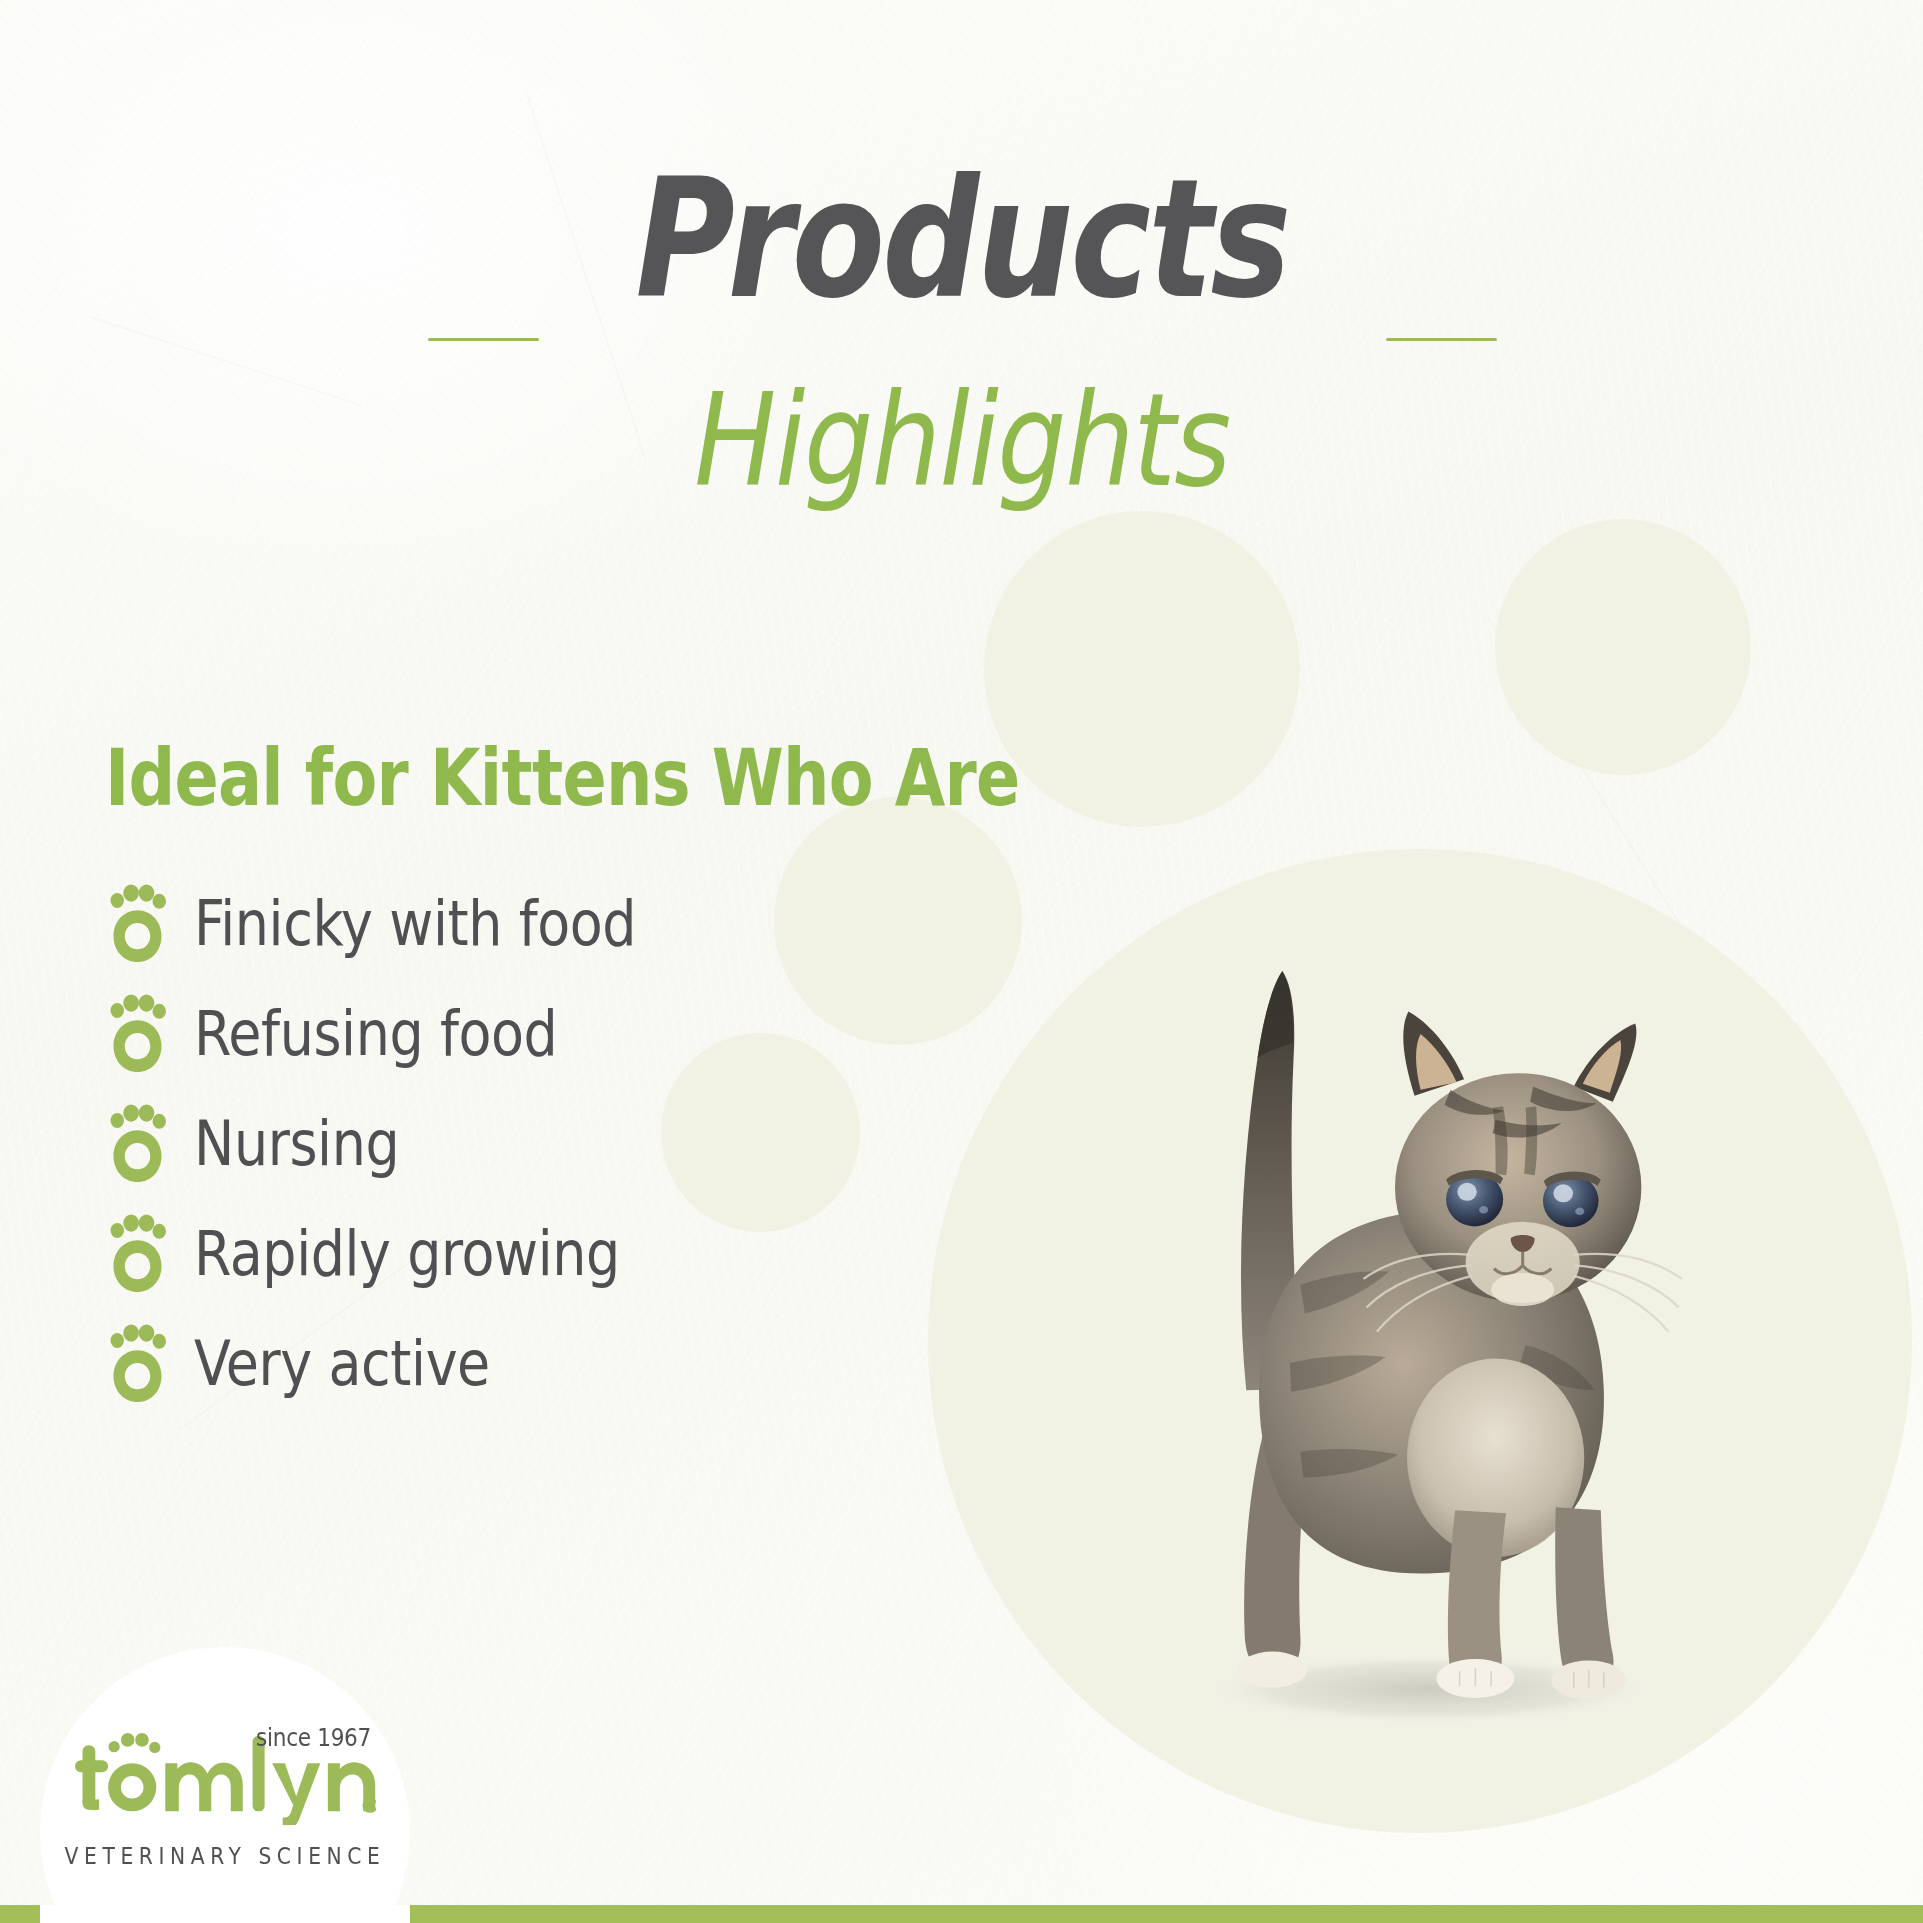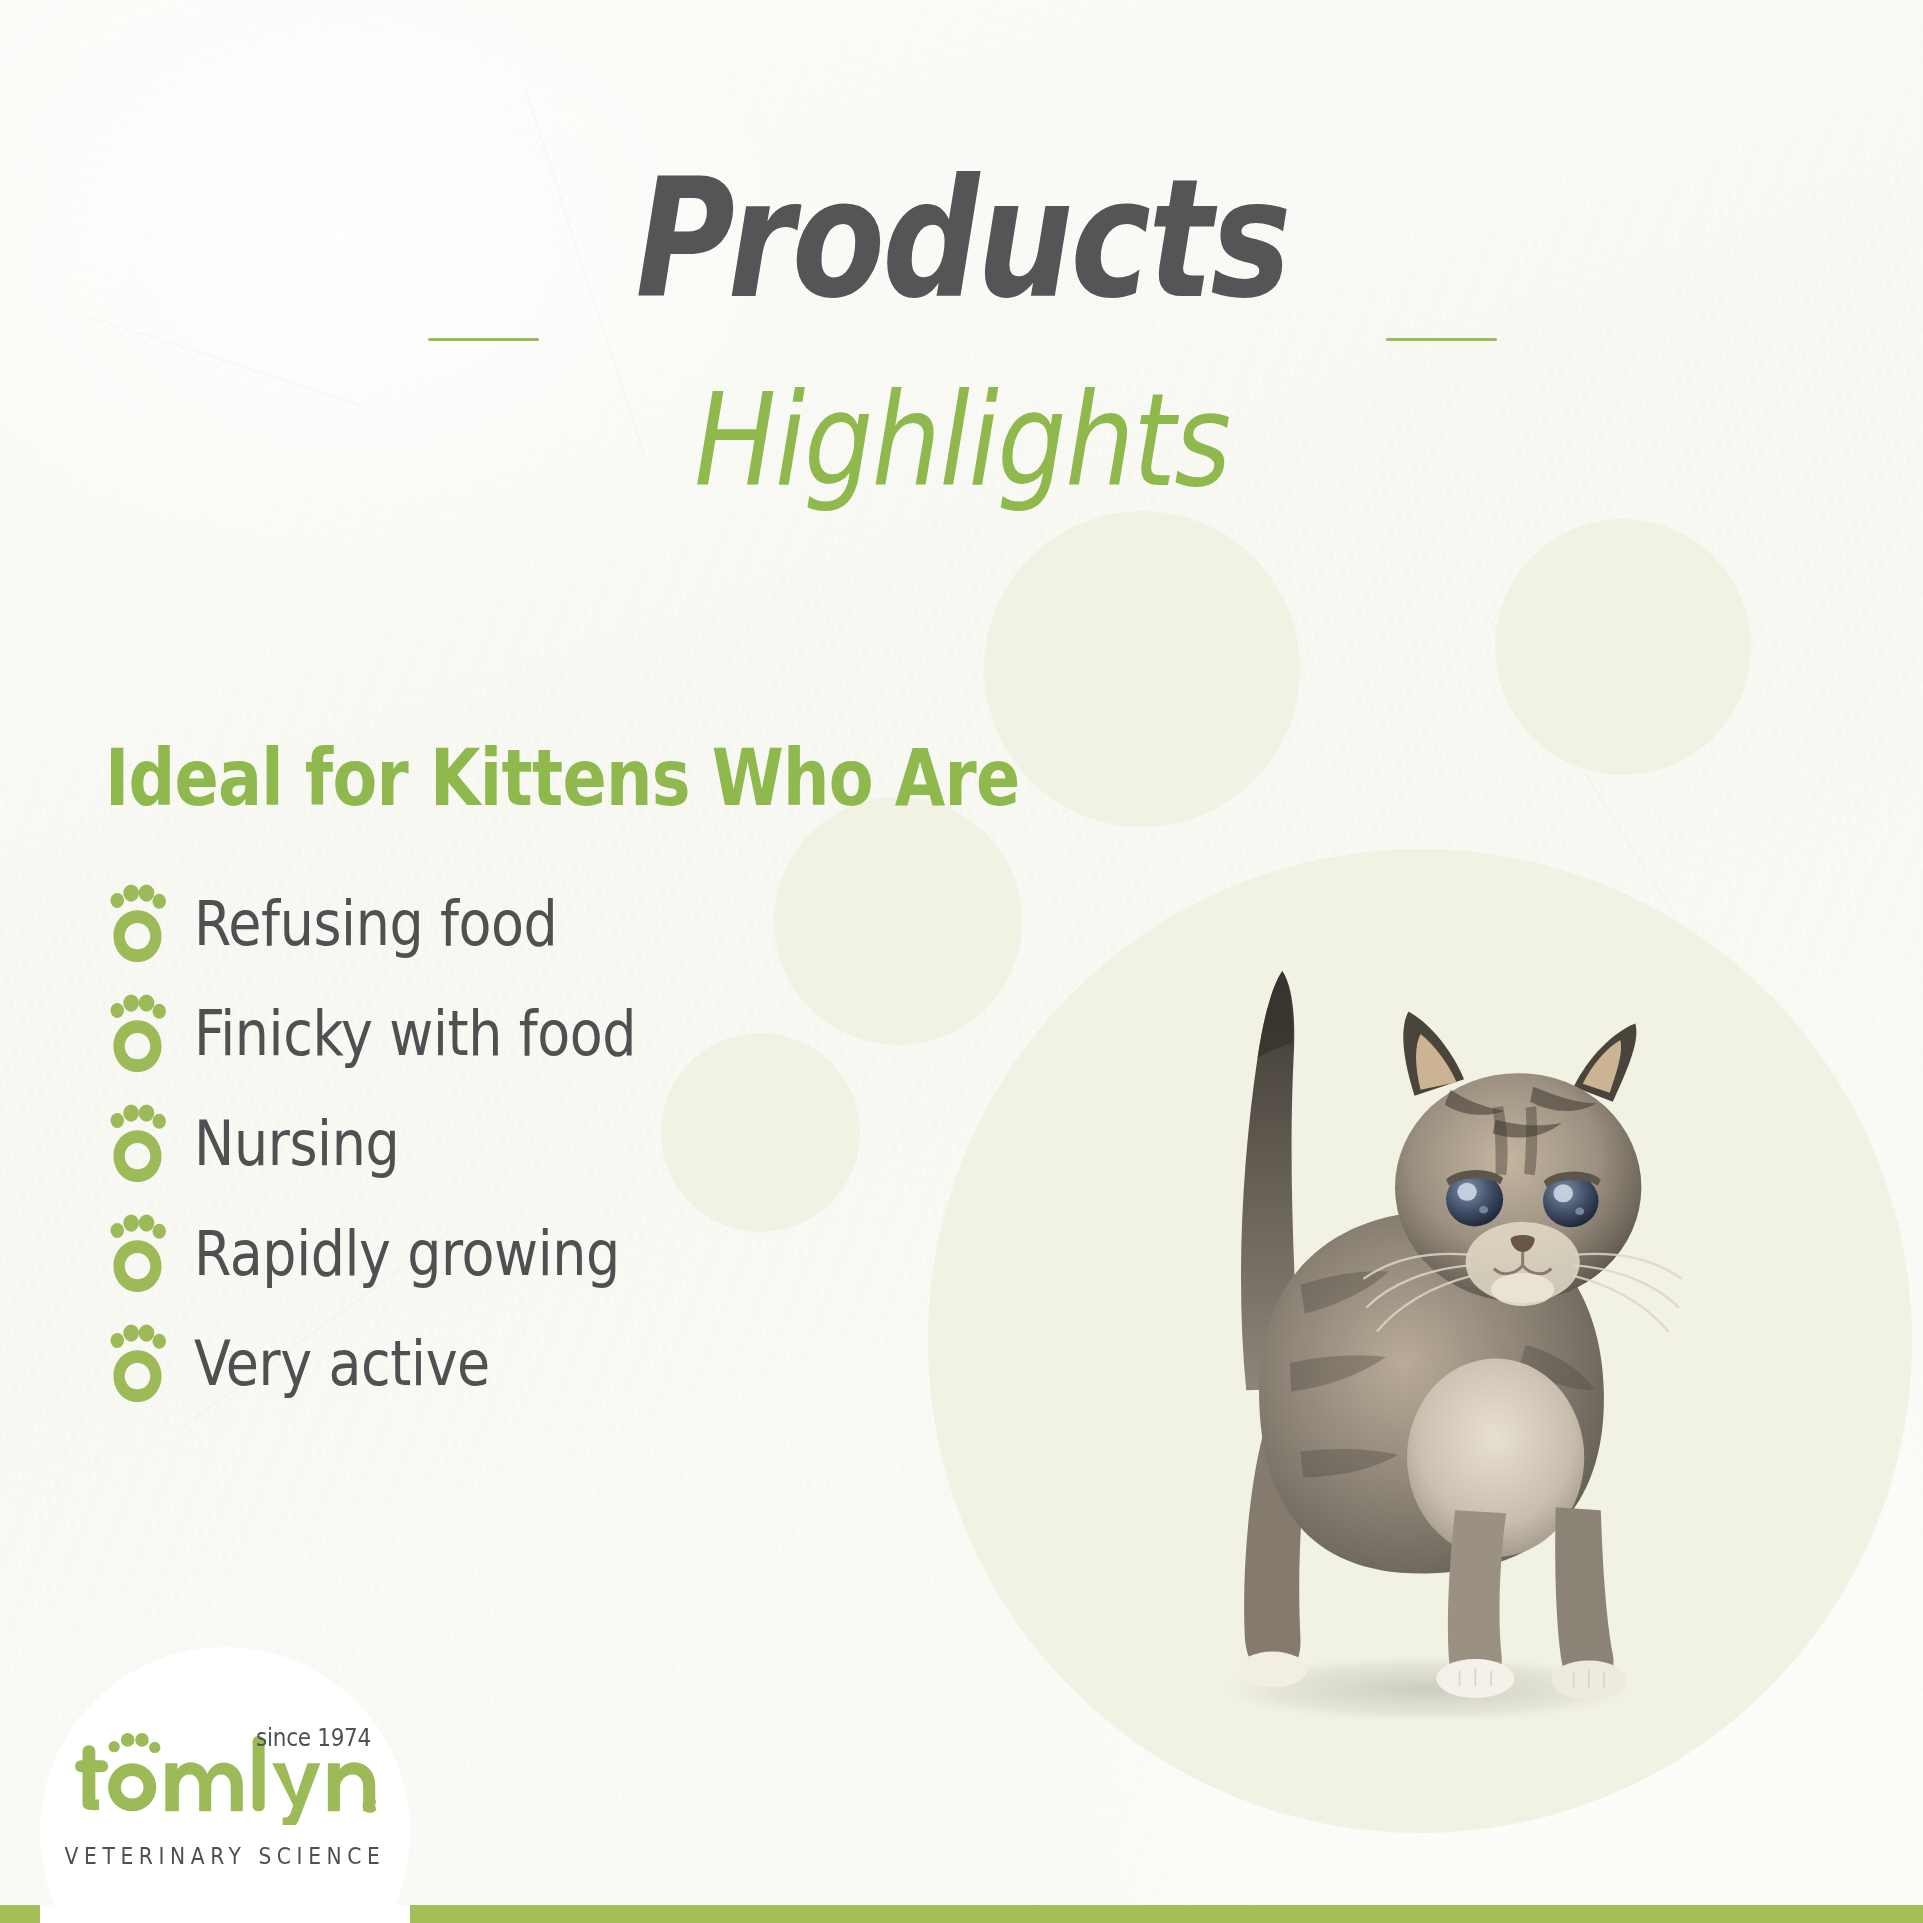--- a/index.html
+++ b/index.html
@@ -237,49 +237,49 @@
       <div class="title-main">Products</div>
       <div class="rule left"></div>
       <div class="rule right"></div>
     </div>
     <div class="title-sub">Highlights</div>
   </div>
 
   <div class="content">
     <h2 class="section-heading">Ideal for Kittens Who Are</h2>
     <ul class="bullets">
+
+      <li>
+        <span class="paw">
+          <svg viewBox="0 0 78 104" width="59" height="78" aria-hidden="true">
+            <g fill="#9CBB58">
+              <ellipse cx="12" cy="22" rx="9" ry="10"></ellipse>
+              <ellipse cx="30.5" cy="12" rx="10.5" ry="11.5"></ellipse>
+              <ellipse cx="51" cy="12" rx="10.5" ry="11.5"></ellipse>
+              <ellipse cx="68" cy="23" rx="9" ry="10"></ellipse>
+              <path d="M39 35 C57.5 35 71 50.5 71 69.5 C71 88.5 57.5 104 39 104 C20.5 104 7 88.5 7 69.5 C7 50.5 20.5 35 39 35 Z M39 52 C29.3 52 22 59.8 22 69.5 C22 79.2 29.3 87 39 87 C48.7 87 56 79.2 56 69.5 C56 59.8 48.7 52 39 52 Z"></path>
+            </g>
+          </svg>
+        </span>
+        <span class="bullet-label">Finicky with food</span>
+      </li>
 
       <li>
         <span class="paw">
           <svg viewBox="0 0 78 104" width="59" height="78" aria-hidden="true">
             <g fill="#9CBB58">
               <ellipse cx="12" cy="22" rx="9" ry="10"></ellipse>
               <ellipse cx="30.5" cy="12" rx="10.5" ry="11.5"></ellipse>
               <ellipse cx="51" cy="12" rx="10.5" ry="11.5"></ellipse>
               <ellipse cx="68" cy="23" rx="9" ry="10"></ellipse>
               <path d="M39 35 C57.5 35 71 50.5 71 69.5 C71 88.5 57.5 104 39 104 C20.5 104 7 88.5 7 69.5 C7 50.5 20.5 35 39 35 Z M39 52 C29.3 52 22 59.8 22 69.5 C22 79.2 29.3 87 39 87 C48.7 87 56 79.2 56 69.5 C56 59.8 48.7 52 39 52 Z"></path>
             </g>
           </svg>
         </span>
         <span class="bullet-label">Refusing food</span>
-      </li>
-
-      <li>
-        <span class="paw">
-          <svg viewBox="0 0 78 104" width="59" height="78" aria-hidden="true">
-            <g fill="#9CBB58">
-              <ellipse cx="12" cy="22" rx="9" ry="10"></ellipse>
-              <ellipse cx="30.5" cy="12" rx="10.5" ry="11.5"></ellipse>
-              <ellipse cx="51" cy="12" rx="10.5" ry="11.5"></ellipse>
-              <ellipse cx="68" cy="23" rx="9" ry="10"></ellipse>
-              <path d="M39 35 C57.5 35 71 50.5 71 69.5 C71 88.5 57.5 104 39 104 C20.5 104 7 88.5 7 69.5 C7 50.5 20.5 35 39 35 Z M39 52 C29.3 52 22 59.8 22 69.5 C22 79.2 29.3 87 39 87 C48.7 87 56 79.2 56 69.5 C56 59.8 48.7 52 39 52 Z"></path>
-            </g>
-          </svg>
-        </span>
-        <span class="bullet-label">Finicky with food</span>
       </li>
 
       <li>
         <span class="paw">
           <svg viewBox="0 0 78 104" width="59" height="78" aria-hidden="true">
             <g fill="#9CBB58">
               <ellipse cx="12" cy="22" rx="9" ry="10"></ellipse>
               <ellipse cx="30.5" cy="12" rx="10.5" ry="11.5"></ellipse>
               <ellipse cx="51" cy="12" rx="10.5" ry="11.5"></ellipse>
               <ellipse cx="68" cy="23" rx="9" ry="10"></ellipse>
@@ -463,21 +463,21 @@
 
           <path d="M262 48 L279 48 L294 92 L309 48 L326 48 L298 122 C294 132 287 136 276 134 L276 120 C282 121 285 119 287 113 L290 104 Z"></path>
 
           <path d="M336 112 L336 48 L352 48 L352 56 C358 48 369 45 379 48 C392 52 399 63 399 78 L399 112 L383 112 L383 80 C383 69 377 63 369 63 C360 63 352 70 352 81 L352 112 Z"></path>
         </g>
         <g fill="none" stroke="#9CBB58" stroke-width="2">
           <circle cx="392" cy="104" r="9"></circle>
         </g>
         <text x="392" y="108" font-family="'Liberation Sans', sans-serif" font-size="11" fill="#9CBB58" text-anchor="middle">R</text>
       </svg>
-      <span class="logo-since">since 1974</span>
+      <span class="logo-since">since 1967</span>
     </div>
     <div class="logo-tagline">VETERINARY SCIENCE</div>
   </div>
 
   <div class="bottom-bar"></div>
   <div class="bottom-bar-notch"></div>
 
 </div>
 
 

